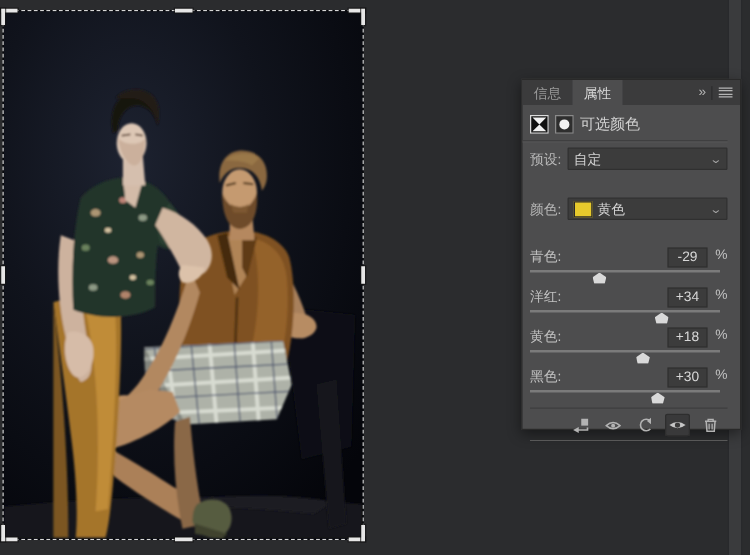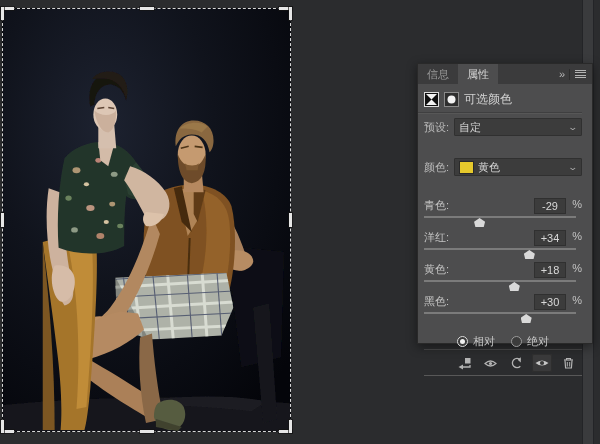--- a/index.html
+++ b/index.html
@@ -340,32 +340,20 @@
         <span class="name">黑色:</span>
         <span class="valbox">+30</span>
         <span class="unit">%</span>
       </div>
       <div class="trackzone">
           <span class="track"></span>
           <span class="thumb" style="left: calc(65% - 6px);"></span>
         </div>
     </div>
 
-    <div class="mode-row">
-      <span class="radio-wrap">
-        <span class="radio on">
-            <i></i>
-          </span>
-        <span>相对</span>
-      </span>
-      <span class="radio-wrap">
-        <span class="radio"></span>
-        <span>绝对</span>
-      </span>
-    </div>
 
     <div class="flex-spacer"></div>
 
     <div class="footer">
       <span class="ficon">
         <svg width="15" height="14" viewBox="0 0 15 14">
           <rect x="8" y="2" width="5.5" height="5.5" fill="#b3b3b3"></rect>
           <path d="M13,9 L13,11 L5,11" fill="none" stroke="#b3b3b3" stroke-width="1.3"></path>
           <polygon points="1.5,11 6,8.6 6,13.4" fill="#b3b3b3"></polygon>
         </svg>

